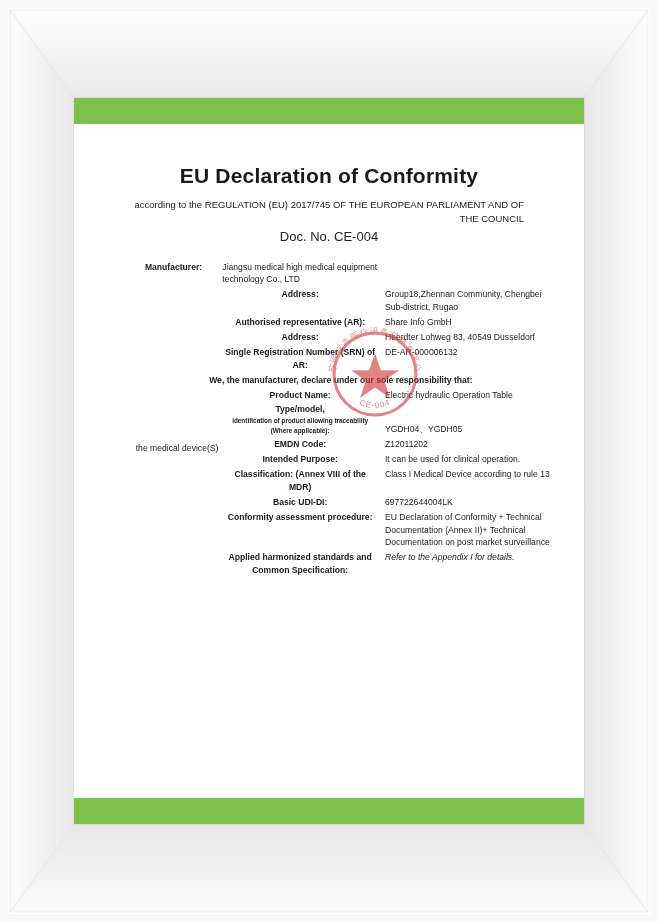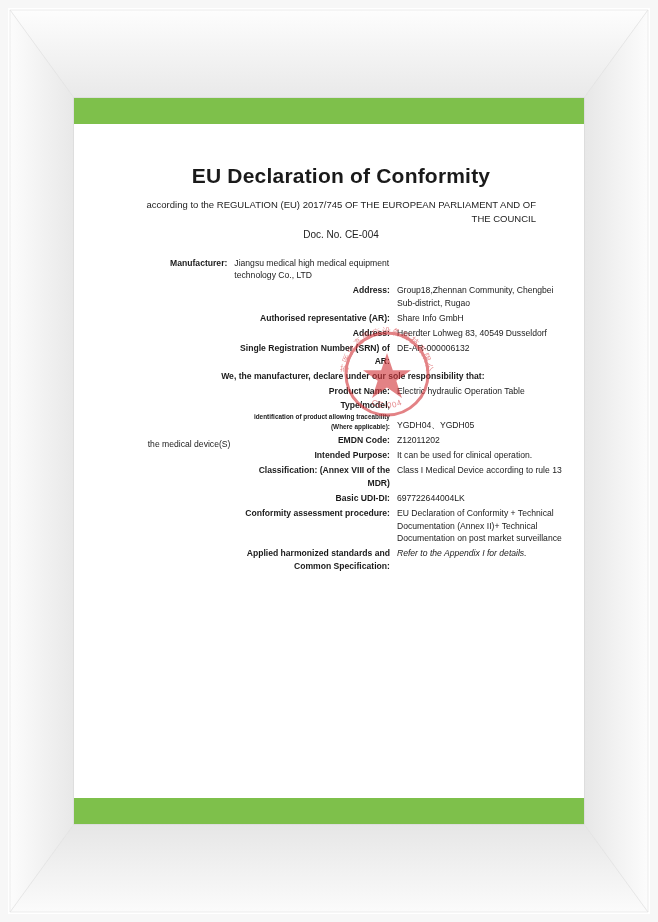--- a/index.html
+++ b/index.html
@@ -35,21 +35,21 @@
     left: 0;
     width: 510px;
     height: 26px;
     background: #7ec04b;
   }
   .band-top { top: 0; }
   .band-bottom { bottom: 0; }
 
   .doc-body {
     position: absolute;
-    left: 12px; top: 26px;
+    left: 0; top: 26px;
     width: 510px;
     height: 674px;
     padding: 0;
     box-sizing: border-box;
   }
 
   .doc-title {
     text-align: center;
     font-size: 21px;
     font-weight: bold;
@@ -60,42 +60,42 @@
   .doc-subtitle {
     text-align: right;
     font-size: 9.5px;
     color: #222222;
     margin-top: 10px;
     line-height: 1.45;
     padding: 0 60px;
   }
   .doc-docno {
     text-align: center;
-    font-size: 10px;
+    font-size: 13px;
     color: #222222;
     margin-top: 3px;
   }
 
   
   .kv {
     margin-top: 16px;
     width: 440px;
     margin-left: 36px;
     border-collapse: collapse;
   }
   .kv td {
     vertical-align: top;
     padding: 1px 0 1px 0;
     font-size: 8.6px;
     color: #1b1b1b;
     line-height: 1.5;
   }
   td.k {
     width: 125px;
-    text-align: right;
+    text-align: center;
     font-weight: bold;
     padding-right: 7px;
     white-space: normal;
   }
   td.v {
     width: 315px;
     text-align: left;
     padding-left: 0;
   }
   td.lbl-side {

